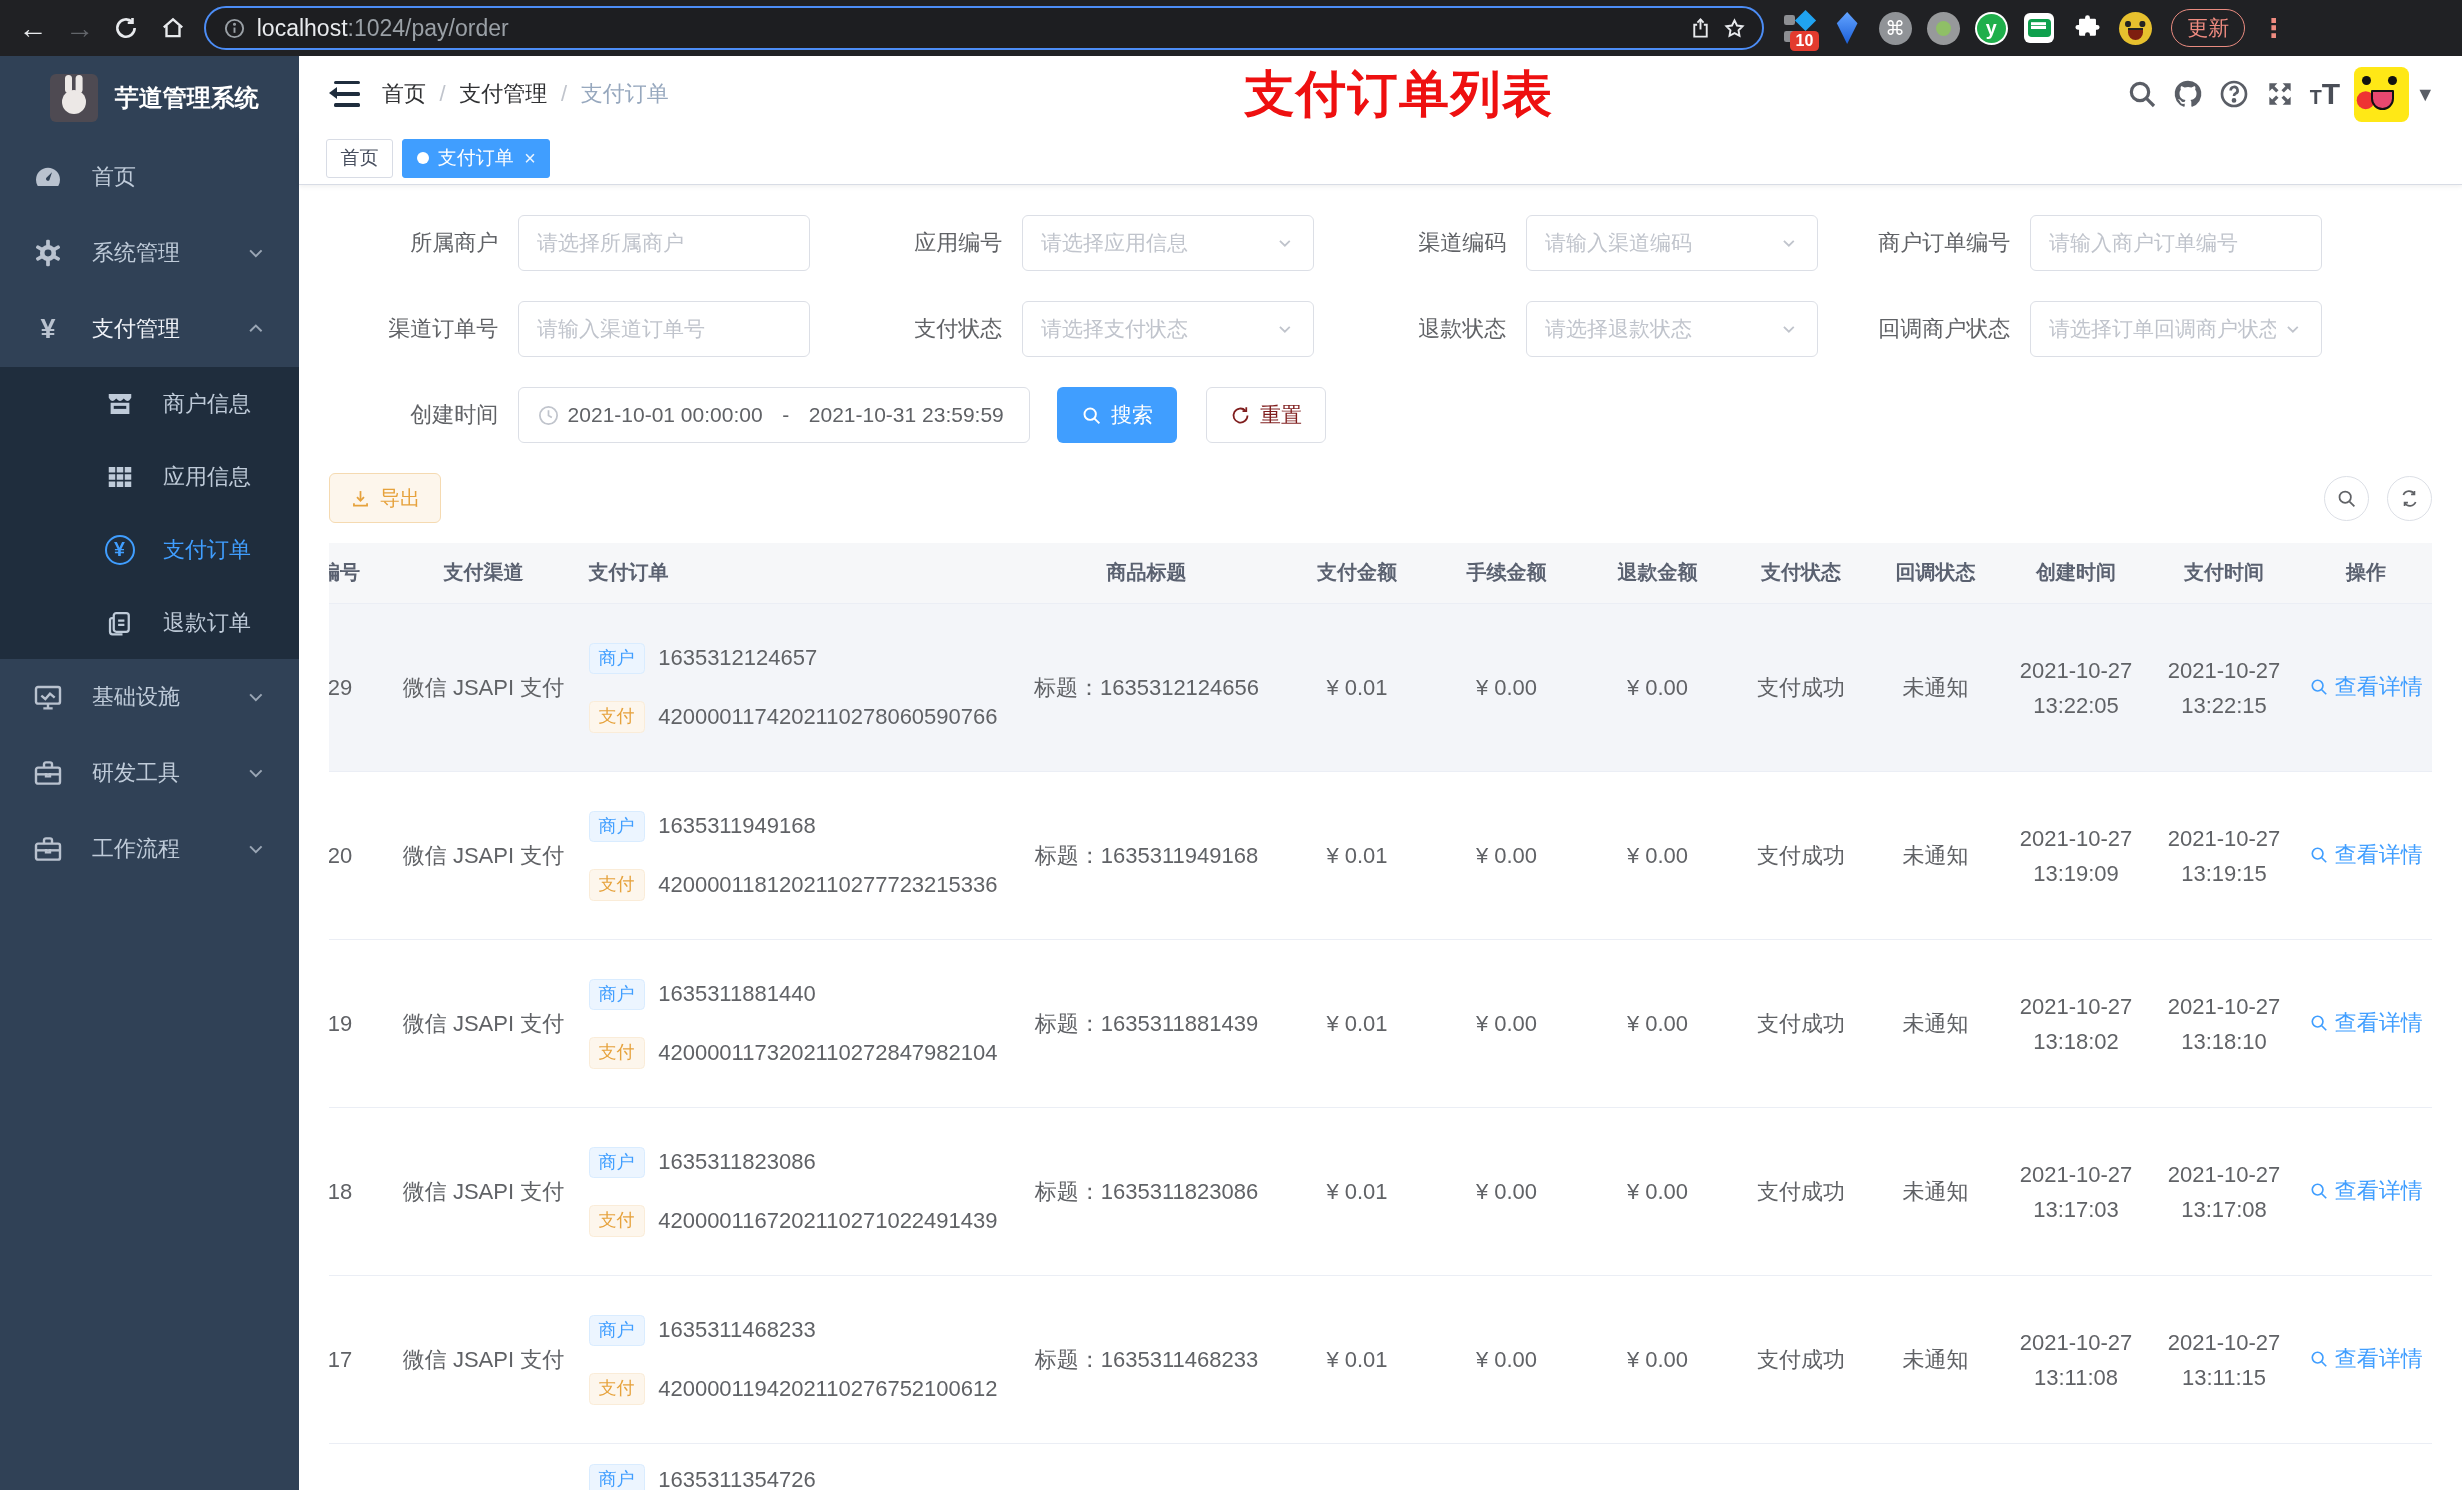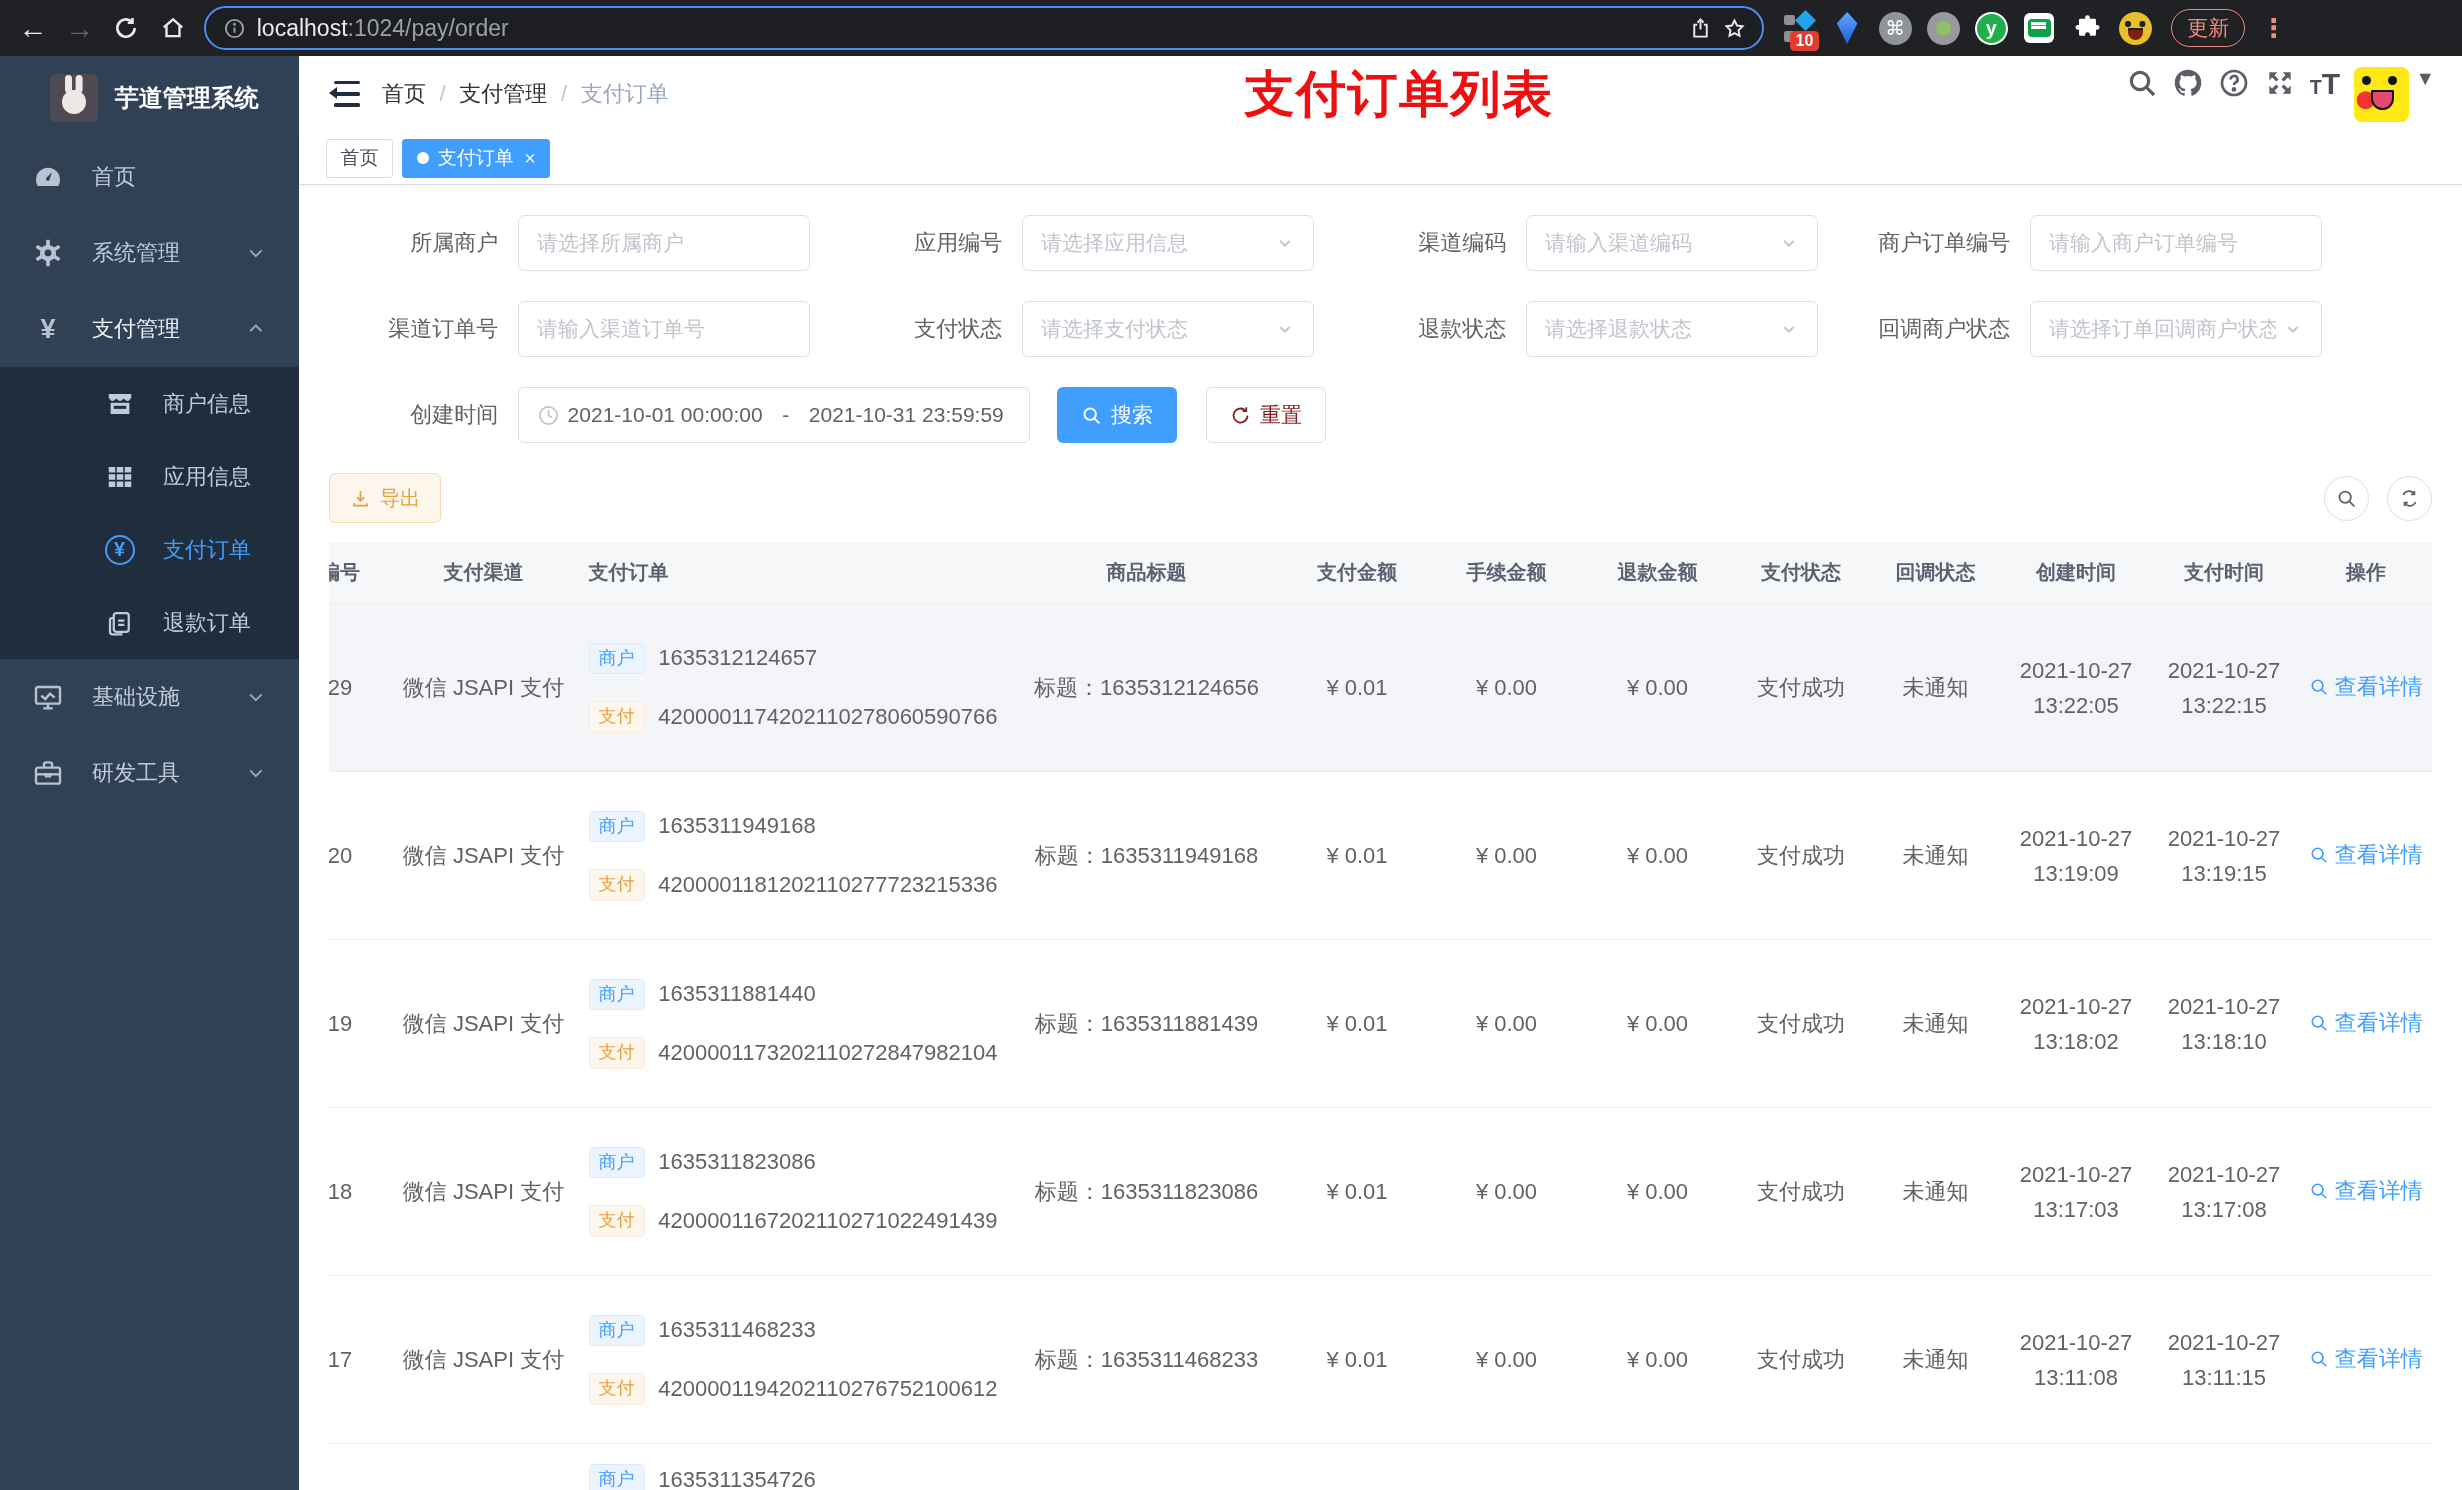--- a/index.html
+++ b/index.html
@@ -75,21 +75,21 @@
   
   .mheader { height:76px; display:flex; align-items:center; padding:0 27px; position:relative; background:#fff; }
   .fold { width:33px; height:30px; position:relative; margin-right:23px; }
   .fold i { position:absolute; left:7.6px; height:3.8px; width:26px; background:#1f2d3d; border-radius:1.5px; }
   .fold i:nth-child(1){top:1.5px;} .fold i:nth-child(2){top:13px;} .fold i:nth-child(3){top:24px;}
   .fold:before { content:""; position:absolute; left:-3px; top:8.3px; border:6.8px solid transparent; border-right:8.3px solid #1f2d3d; }
   .crumb { display:flex; align-items:center; gap:13.6px; font-size:22px; color:#303133; }
   .crumb .sep { color:#c0c4cc; } .crumb .last { color:#97a8be; }
   .annotation { position:absolute; left:50%; top:50%; transform:translate(-44%,-50%); color:#ee1010;
                 font-size:50px; font-weight:bold; letter-spacing:1.5px; white-space:nowrap; }
-  .hicons { margin-left:auto; display:flex; gap:14px; color:#5a5e66; }
+  .hicons { margin-left:auto; display:flex; align-items:center; gap:14px; color:#5a5e66; }
   .hicons svg { width:32px; height:32px; }
   .tt { font-size:19.7px; font-weight:bold; color:#4a4e57; } .tt b { font-size:30px; font-weight:bold; }
   .avatar { width:55px; height:55px; border-radius:7.6px; background:#ffe816; position:relative; overflow:hidden; }
   .avatar:before { content:""; position:absolute; left:7.6px; top:9px; width:9.8px; height:9.8px; border-radius:50%;
                    background:#111; box-shadow:26px 0 0 #111, -0.8px 19.7px 0 4.5px #e33; }
   .avatar:after { content:""; position:absolute; left:16.7px; top:23px; width:19.7px; height:16.7px; background:#e8486f;
                   border-radius:1.5px 1.5px 16.7px 16.7px; border:2.3px solid #111; }
   .caret { color:#5a5e66; font-size:19.7px; margin-left:-7.6px; }
 
   
@@ -346,20 +346,36 @@
             <path d="M10.5 12v2.5h3V12"></path>
           </svg>
       </span>
       <span>研发工具</span>
       <span class="chev">
         <svg viewBox="0 0 24 24" fill="none" stroke="currentColor" stroke-width="2.4">
             <path d="M5 9l7 7 7-7"></path>
           </svg>
       </span>
     </div>
+    <div class="mitem">
+      <span class="micon">
+        <svg viewBox="0 0 24 24" fill="none" stroke="currentColor" stroke-width="1.8">
+            <rect x="3" y="8" width="18" height="12" rx="1.5"></rect>
+            <path d="M9 8V5.5A1.5 1.5 0 0 1 10.5 4h3A1.5 1.5 0 0 1 15 5.5V8"></path>
+            <path d="M3 13h18"></path>
+            <path d="M10.5 12v2.5h3V12"></path>
+          </svg>
+      </span>
+      <span>工作流程</span>
+      <span class="chev">
+        <svg viewBox="0 0 24 24" fill="none" stroke="currentColor" stroke-width="2.4">
+            <path d="M5 9l7 7 7-7"></path>
+          </svg>
+      </span>
+    </div>
   </div>
 
   <div class="main">
     <div class="mheader">
       <div class="fold">
           <i></i>
           <i></i>
           <i></i>
         </div>
       <div class="crumb">

